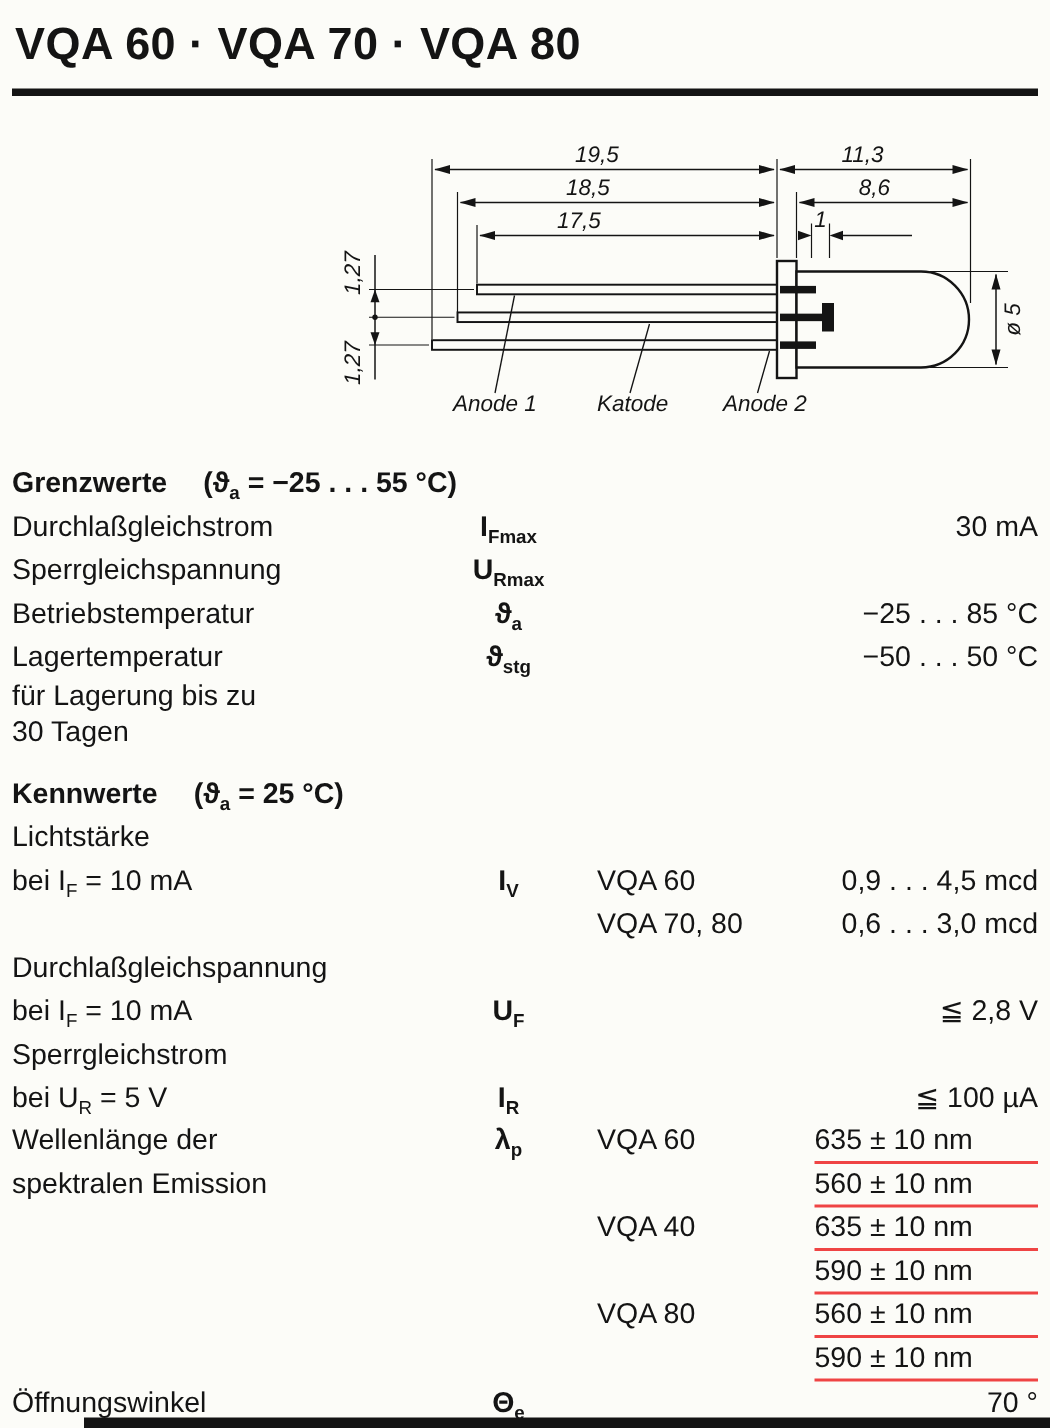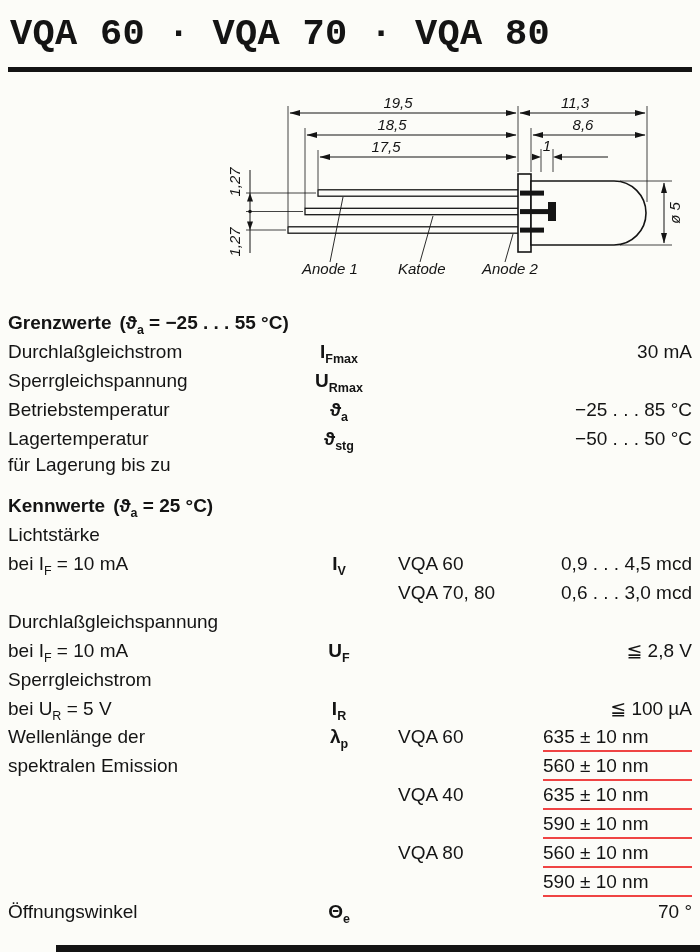--- a/index.html
+++ b/index.html
@@ -5,31 +5,31 @@
   html, body { margin: 0; padding: 0; }
   body {
     width: 700px; height: 952px;
     background: #fcfcf8;
     color: #141414;
     font-family: "Liberation Sans", sans-serif;
     position: relative;
     overflow: hidden;
   }
   .title {
-    font-size: 37px; font-weight: 700; letter-spacing: .3px;
-    padding: 13px 8px 0 10px; margin: 0; font-family: Liberation Mono, monospace;
+    font-size: 30px; font-weight: 700; letter-spacing: .3px;
+    padding: 13px 8px 0 10px; margin: 0;
   }
   .title-rule { height: 5px; background: #141414; margin: 12px 8px 0 8px; }
 
   svg.drawing { position: absolute; top: 90px; left: 0; }
   .drawing text { font-family: "Liberation Sans", sans-serif; font-style: italic; font-size: 15px; fill: #141414; }
 
   .specs { position: absolute; top: 308px; left: 8px; width: 684px; font-size: 19px; }
   .sec-h { font-size: 19px; font-weight: 700; line-height: 29px; margin: 0; }
-  .cond { margin-left: 8px; }
+  .cond { margin-left: 24px; }
   .kw-gap { margin-top: 14px; }
   .row { display: grid; grid-template-columns: 272px 118px 135px 1fr; line-height: 29px; align-items: start; }
   .row.lam { line-height: 28px; }
   .val { text-align: right; }
   .sym { font-weight: 700; text-align: center; }
   sub { font-size: 12.5px; line-height: 0; }
   .sym sub { font-weight: 700; }
   .lbl sub { font-weight: 400; }
   .tight { line-height: 24px; }
   .uline { display: inline-block; min-width: 149px; text-align: left; border-bottom: 2px solid #ef4444; line-height: 25px; padding-bottom: 1px; }
@@ -145,20 +145,21 @@
       <div class="lbl">Betriebstemperatur</div>
       <div class="sym"><span>ϑ</span><sub>a</sub></div>
       <div></div>
       <div class="val">−25 . . . 85 °C</div>
     </div>
 
     <div class="row">
       <div class="lbl">
         <div>Lagertemperatur</div>
         <div class="tight">für Lagerung bis zu</div>
+        <div class="tight">30 Tagen</div>
       </div>
       <div class="sym"><span>ϑ</span><sub>stg</sub></div>
       <div></div>
       <div class="val">−50 . . . 50 °C</div>
     </div>
 
     <h2 class="sec-h kw-gap"><span>Kennwerte</span><span class="cond"><span>(ϑ</span><sub>a</sub><span> = 25 °C)</span></span></h2>
 
     <div class="row">
       <div class="lbl">Lichtstärke</div>

